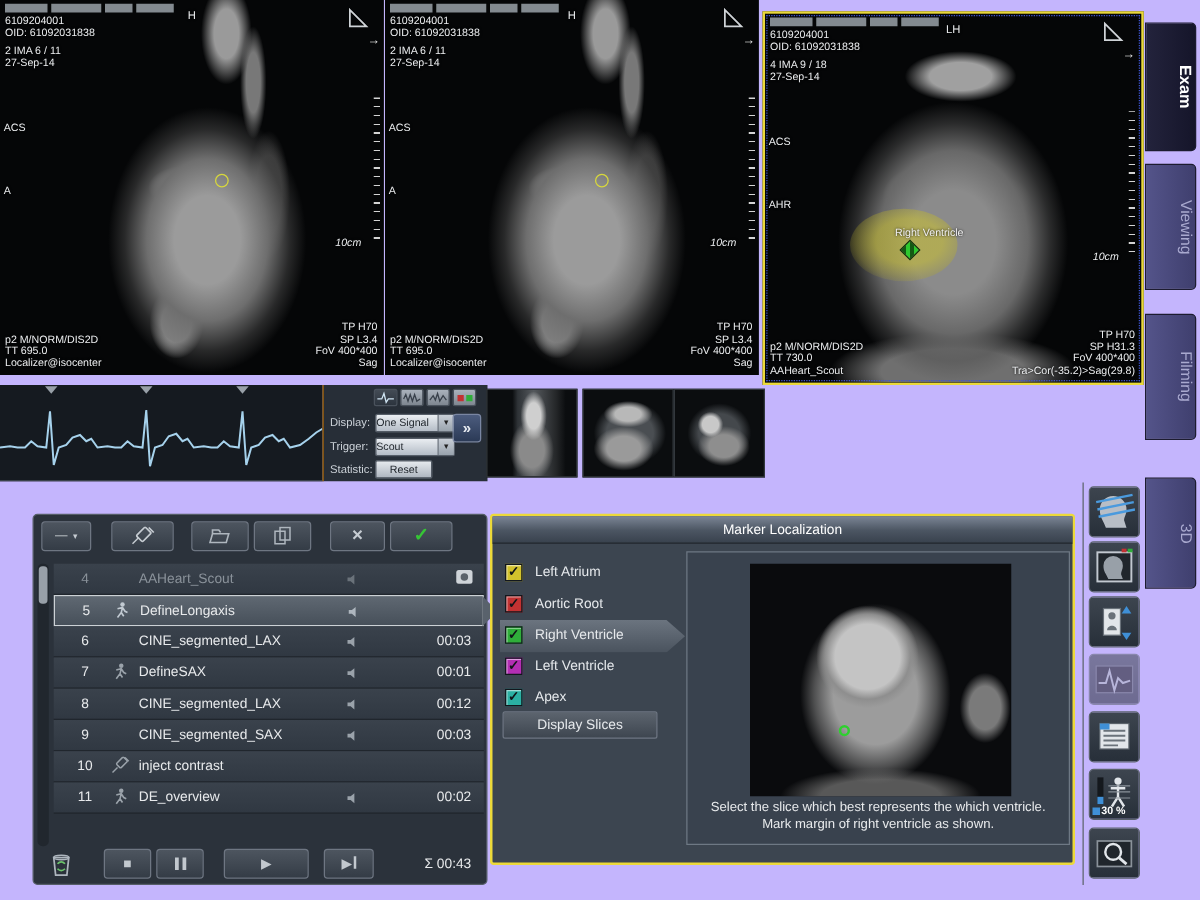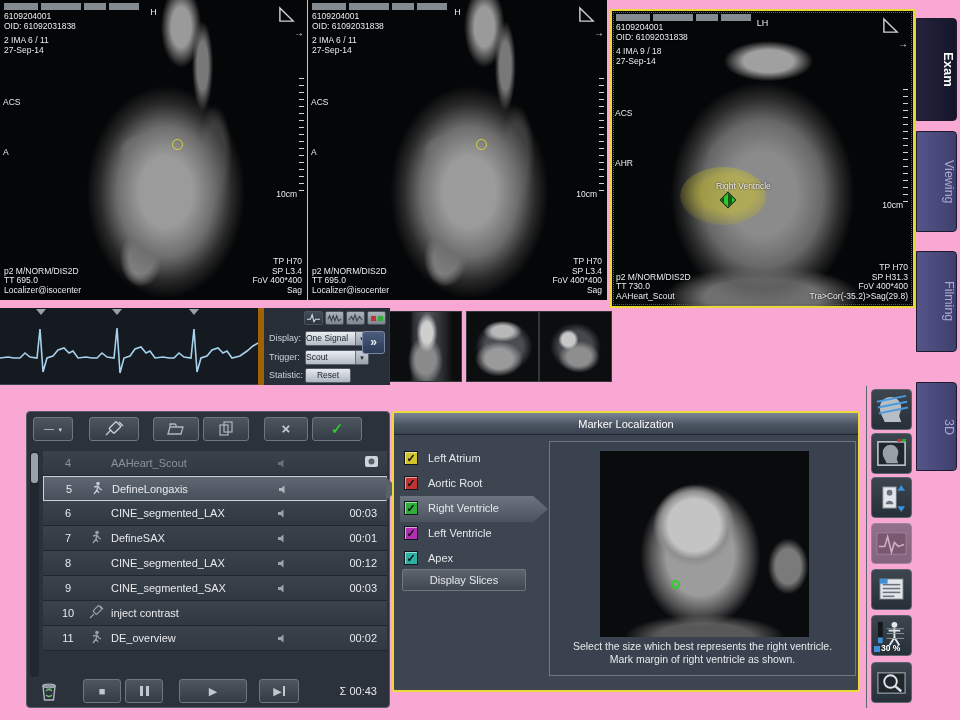--- a/index.html
+++ b/index.html
@@ -1,16 +1,16 @@
 <!DOCTYPE html>
 <html><head>
 <meta charset="utf-8">
 <style>
   html,body{margin:0;padding:0;background:#000;}
-  .screen{position:relative;width:960px;height:720px;background:#f9a8d4;overflow:hidden;
+  .screen{position:relative;width:960px;height:720px;background:#c4b5fd;overflow:hidden;
           font-family:"Liberation Sans",sans-serif;-webkit-font-smoothing:antialiased;}
   .screen *{box-sizing:border-box;}
 
   
   .vp{position:absolute;background:#050607;overflow:hidden;}
   .vp-bg{position:absolute;inset:0;}
   .vp-bg.sagittal{background:
      radial-gradient(ellipse 26px 52px at 59% 9%, #9a9a9a 0 38%, rgba(130,130,130,.55) 60%, transparent 78%),
      radial-gradient(ellipse 14px 60px at 66% 22%, #787878 0 40%, transparent 75%),
      radial-gradient(ellipse 88px 118px at 54% 64%, #9b9b9b 0 30%, #6e6e6e 55%, rgba(70,70,70,.55) 75%, transparent 90%),
@@ -30,21 +30,21 @@
   .masked i{display:block;height:7px;background:#9aa2a8;opacity:.85;}
   .masked i:nth-child(1){width:34px}.masked i:nth-child(2){width:40px}
   .masked i:nth-child(3){width:22px}.masked i:nth-child(4){width:30px}
   .tl{left:4px;top:12px;}
   .tl .gap{height:5px;}
   .tc{top:8px;left:0;right:0;text-align:center;font-size:9px;}
   .lt{left:3px;top:98px;}
   .lm{left:3px;top:148px;}
   .bl{left:4px;bottom:5px;}
   .br{right:5px;bottom:5px;text-align:right;}
-  .scale{right:10px;top:190px;}
+  .scale{right:18px;top:190px;font-style:italic;}
   .corner{position:absolute;right:12px;top:6px;width:17px;height:17px;fill:none;stroke:#cfd3d7;stroke-width:1.5;}
   .arrow-r{position:absolute;right:3px;top:27px;color:#f0f0f0;font-size:10px;}
   .ruler{position:absolute;right:3px;top:78px;width:5px;height:116px;
          background:repeating-linear-gradient(180deg,#d4d4d4 0 1px,transparent 1px 7px);}
   .iso{position:absolute;width:11px;height:11px;border:1.5px solid #d8d83c;border-radius:50%;}
   .vp3{border:2px solid #e9d83a;}
   .dotted{position:absolute;inset:1px;border:1px dotted #3f55cf;pointer-events:none;}
   .rv-wedge{position:absolute;left:68px;top:156px;width:86px;height:58px;border-radius:50%;
             background:radial-gradient(ellipse at 55% 45%, rgba(205,195,45,.55) 0 40%, rgba(180,170,40,.3) 65%, transparent 80%);}
   .rv-label{position:absolute;left:104px;top:170px;color:#f2f2f2;font-size:8.5px;text-shadow:0 0 2px #000;}
@@ -55,21 +55,21 @@
   
   .vtab{position:absolute;left:916px;width:41px;writing-mode:vertical-rl;text-align:center;
         border:1px solid #1c1c30;border-radius:0 4px 4px 0;}
   .vtab.active{background:linear-gradient(90deg,#23233c,#15152a);color:#fff;font-weight:bold;font-size:13px;}
   .vtab.idle{background:linear-gradient(90deg,#54548a,#3f3f6e);color:#a9a9cf;font-size:12.5px;}
 
   
   .ecg{position:absolute;left:0;top:308px;width:258px;height:77px;background:#151a20;border-bottom:1px solid #3a424a;}
   .tri{position:absolute;top:1px;width:0;height:0;border-left:5px solid transparent;border-right:5px solid transparent;
        border-top:6px solid #98a0a8;}
-  .physio{position:absolute;left:258px;top:308px;width:132px;height:77px;background:#272e37;border-left:6px solid #a16207;}
+  .physio{position:absolute;left:258px;top:308px;width:132px;height:77px;background:#272e37;border-left:1px solid #a16207;}
   .plabel{position:absolute;left:5px;color:#ccd2d8;font-size:9px;}
   .pdd{position:absolute;left:41px;width:64px;height:15px;border:1px solid #565e68;border-radius:2px;
        background:linear-gradient(#eaeef2,#b4bcc6);color:#1c2228;font-size:8.5px;line-height:13px;padding-left:0;}
   .pdd .car{position:absolute;right:0;top:0;bottom:0;width:13px;background:linear-gradient(#c8ced6,#99a3ad);
        border-left:1px solid #6a727c;color:#222;font-size:7px;line-height:13px;text-align:center;}
   .pbtn-row{position:absolute;left:40px;top:3px;display:flex;gap:2px;}
   .pbtn{width:19px;height:14px;border:1px solid #4a525c;border-radius:2px;
         background:linear-gradient(#aab2bc,#7e8690);position:relative;}
   .pbtn.dark{background:linear-gradient(#434b55,#2c343e);}
   .pbtn svg{position:absolute;inset:1px;}
@@ -530,21 +530,21 @@
       <span class="chk-box" style="background:#2bb0a3">✓</span>
       <span class="chk-label">Apex</span>
     </div>
 
     <div class="dslices">Display Slices</div>
 
     <div class="dframe">
       <div class="dheart">
         <div class="dgreen"></div>
       </div>
-      <div class="dcap" style="bottom:22px">Select the size which best represents the right ventricle.</div>
+      <div class="dcap" style="bottom:22px">Select the slice which best represents the which ventricle.</div>
       <div class="dcap" style="bottom:9px">Mark margin of right ventricle as shown.</div>
     </div>
   </div>
 
   <div class="sline"></div>
 
   <div class="sbtn" style="top:389px">
     <svg viewBox="0 0 34 34">
       <path d="M10 30 C8 24 5 22 5 15 a11 11 0 0 1 22 0 c0 4 -2 6 -2 9 l2 6" fill="#b8bec6"></path>
       <g stroke="#4a9ade" stroke-width="2">

